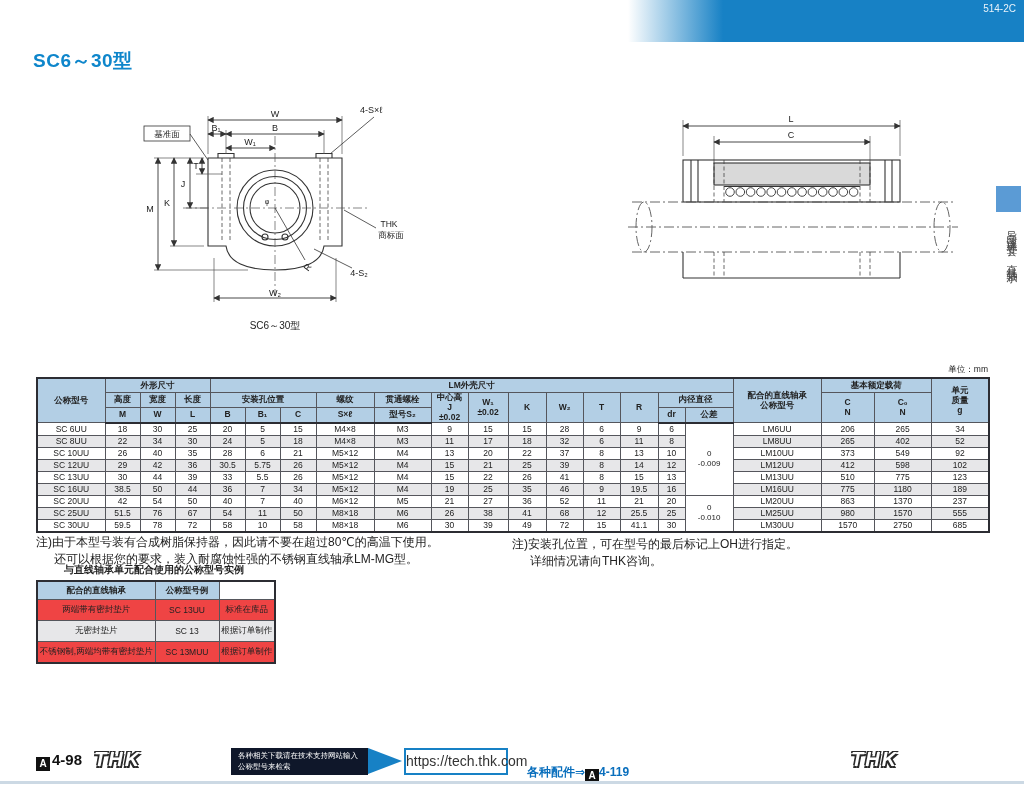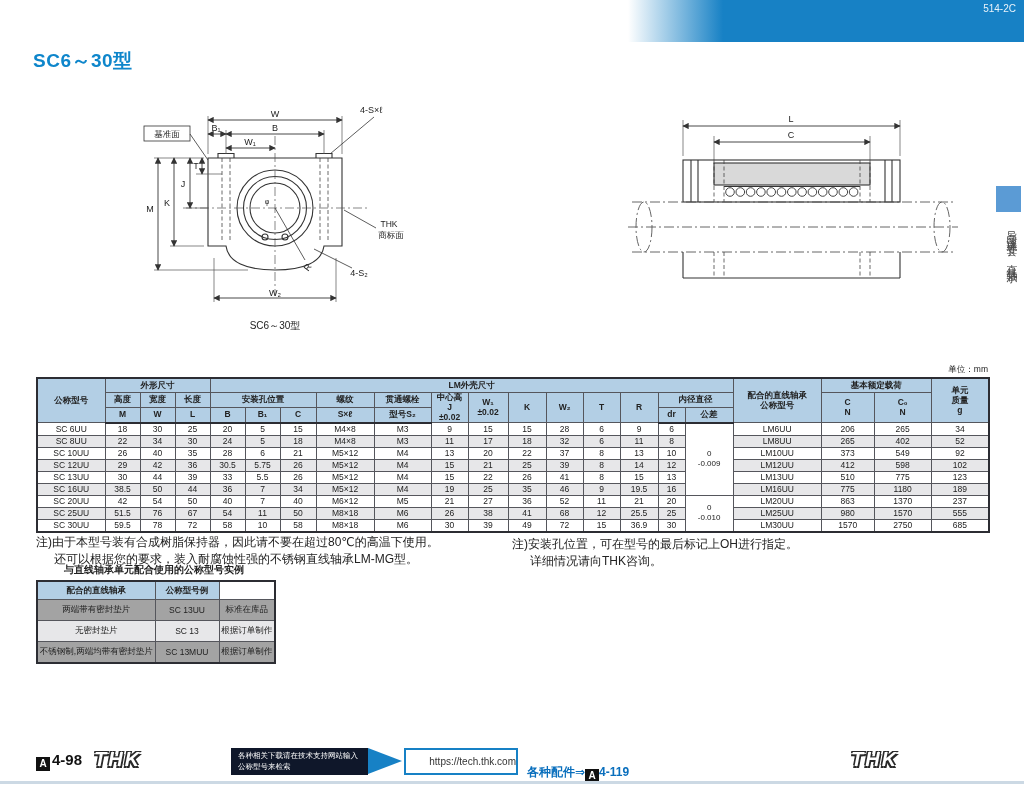--- a/index.html
+++ b/index.html
@@ -35,37 +35,37 @@
   #notes-right{left:512px;top:536px;}
   .note .indent{padding-left:18px;}
 
   
   #pairing-heading{left:64px;top:563px;font-size:10px;font-weight:bold;color:#222;}
   #pairing-wrap{left:36px;top:580px;}
   table.pairing{border-collapse:collapse;table-layout:fixed;width:238px;border:2px solid #2c2d33;}
   table.pairing th,table.pairing td{border:1px solid #55565c;text-align:center;font-size:8.5px;padding:0;}
   table.pairing th{background:#b3cfe5;height:17px;font-weight:bold;}
   table.pairing th.blank{background:#ffffff;}
-  table.pairing td{height:20px;background:#a3a3a3;}
+  table.pairing td{height:20px;background:#ef4444;}
   table.pairing tbody tr:nth-child(even) td{background:#e7e7e9;}
 
   
   .badge{display:inline-block;width:14px;height:14px;background:#111;color:#fff;font-weight:bold;
          font-size:10px;line-height:14px;text-align:center;vertical-align:-2px;}
   .pageno{font-size:15px;font-weight:bold;color:#111;margin-left:2px;}
   .thk-logo{font-size:20px;font-weight:900;letter-spacing:2px;color:#fff;font-style:italic;
         text-shadow:-1.5px -1.5px 0 #2a2a2a,1.5px -1.5px 0 #2a2a2a,-1.5px 1.5px 0 #2a2a2a,1.5px 1.5px 0 #2a2a2a;}
   #footer-left{left:36px;top:751px;}
   #thk-left{left:94px;top:748px;}
   #banner{left:231px;top:748px;width:137px;height:27px;background:#0f172a;color:#fff;
           font-size:7.5px;line-height:1.45;padding:3px 0 0 7px;box-sizing:border-box;}
   #banner-arrow{left:368px;top:748px;width:0;height:0;
           border-top:13.5px solid transparent;border-bottom:13.5px solid transparent;border-left:34px solid #1781c5;}
-  #url-box{left:404px;top:748px;width:114px;height:27px;border:2px solid #1781c5;box-sizing:border-box;
-          background:#fff;color:#333;font-size:10px;line-height:23px;text-align:right;}
+  #url-box{left:404px;top:748px;width:104px;height:27px;border:2px solid #1781c5;box-sizing:border-box;
+          background:#fff;color:#333;font-size:14px;line-height:23px;text-align:center;}
   #accessories{left:527px;top:752px;color:#0a6fbd;font-weight:bold;font-size:12px;margin-top:12px;}
   #accessories .badge{vertical-align:-2.5px;}
   #accessories .num{color:#0a6fbd;}
   #thk-right{left:851px;top:748px;}
   #footer-right{left:917px;top:793px;}
   #bottom-strip{left:0;top:781px;width:1024px;height:3px;background:#ccd9e4;}
 
   
   #side-tab{right:3px;top:186px;width:25px;height:26px;background:#5b9bd5;}
   #side-text{right:5px;top:222px;writing-mode:vertical-rl;text-orientation:upright;
@@ -469,21 +469,21 @@
             <td>58</td>
             <td>10</td>
             <td>58</td>
             <td>M8×18</td>
             <td>M6</td>
             <td>30</td>
             <td>39</td>
             <td>49</td>
             <td>72</td>
             <td>15</td>
-            <td>36.9</td>
+            <td>41.1</td>
             <td>30</td>
             <td>LM30UU</td>
             <td>1570</td>
             <td>2750</td>
             <td>685</td>
           </tr>
         </tbody>
       </table>
   </div>
 

